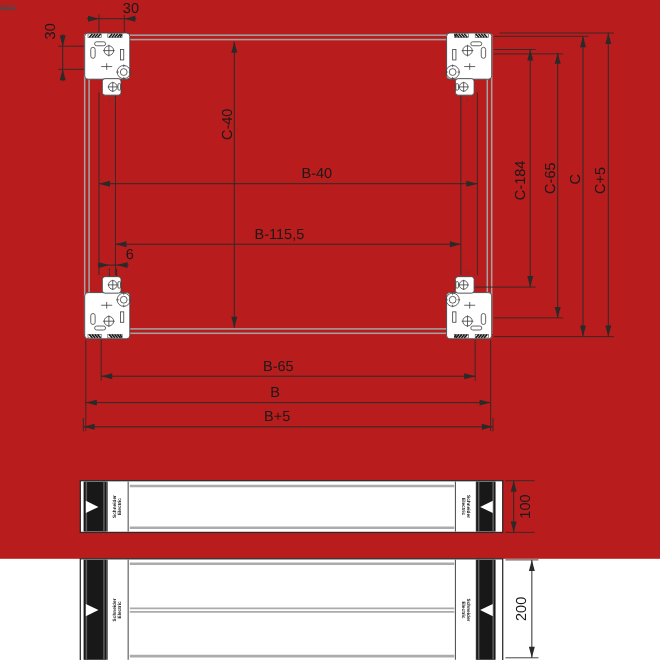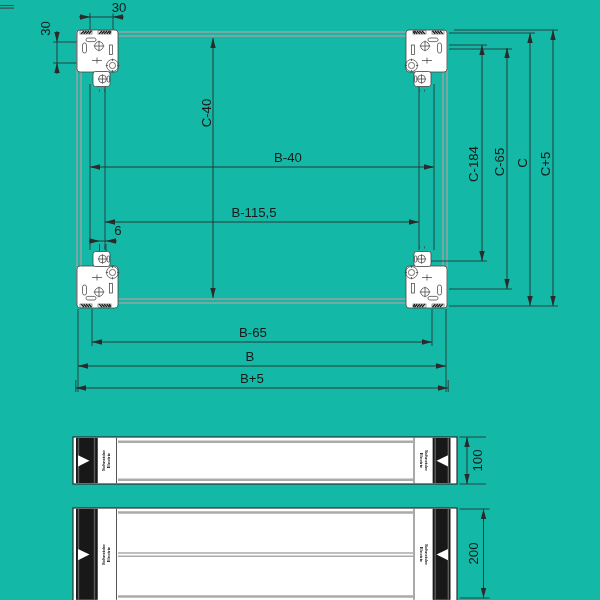--- a/index.html
+++ b/index.html
@@ -1,16 +1,16 @@
 <!DOCTYPE html>
 <html><head>
 <meta charset="utf-8">
 <style>
   html,body{margin:0;padding:0;background:#ffffff;width:600px;height:600px;overflow:hidden;}
-  .canvas{position:relative;width:600px;height:600px;background:#14b8a6;}
+  .canvas{position:relative;width:600px;height:508px;background:#b91c1c;}
   svg{display:block;}
   .dl{stroke:#2a2a2a;stroke-width:.9;fill:none;}
   .xl{stroke:#2a2a2a;stroke-width:.8;fill:none;}
   .ah{fill:#2a2a2a;stroke:none;}
   .frame{stroke:#a2a2a2;stroke-width:1.4;fill:none;}
   .dim-text{font-family:"Liberation Sans",sans-serif;font-size:13.2px;fill:#1a1a1a;}
   .bk{stroke:#444;stroke-width:.75;fill:none;}
   .bkf{stroke:#444;stroke-width:.8;fill:#ffffff;}
   .bh{stroke:#161616;stroke-width:1.3;fill:none;}
   .bo{stroke:#444;stroke-width:.55;fill:none;}

